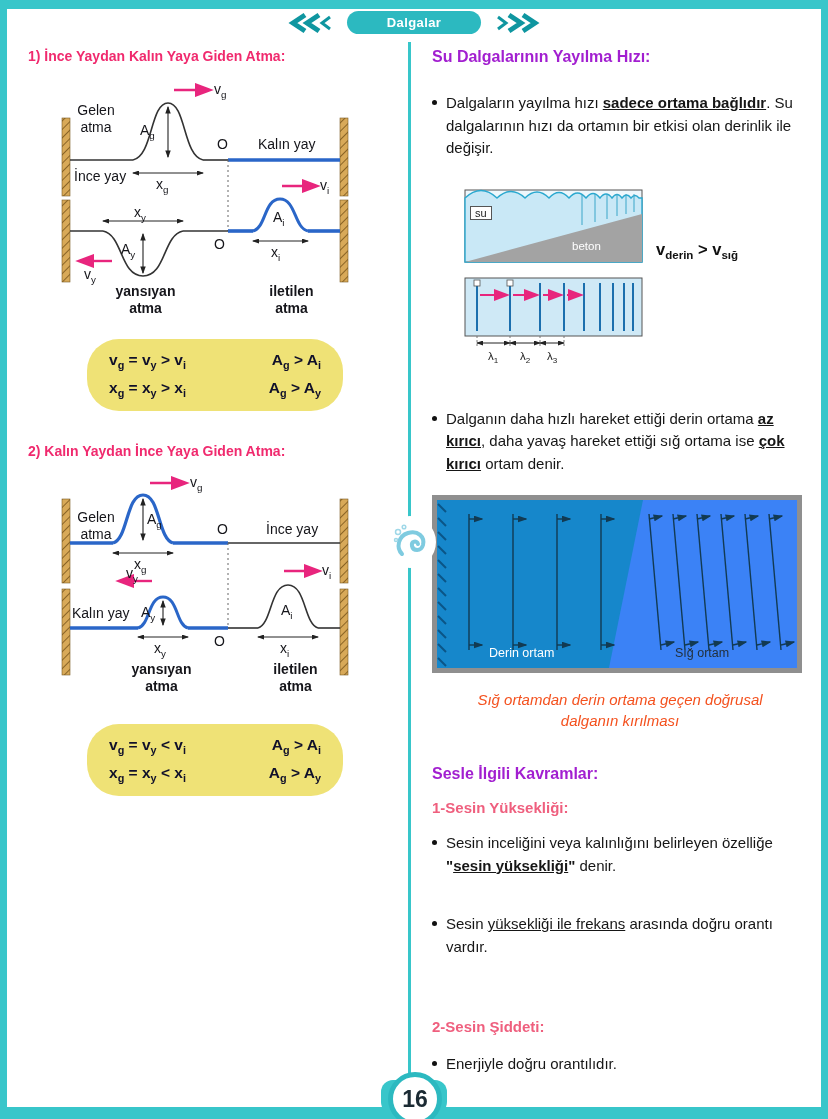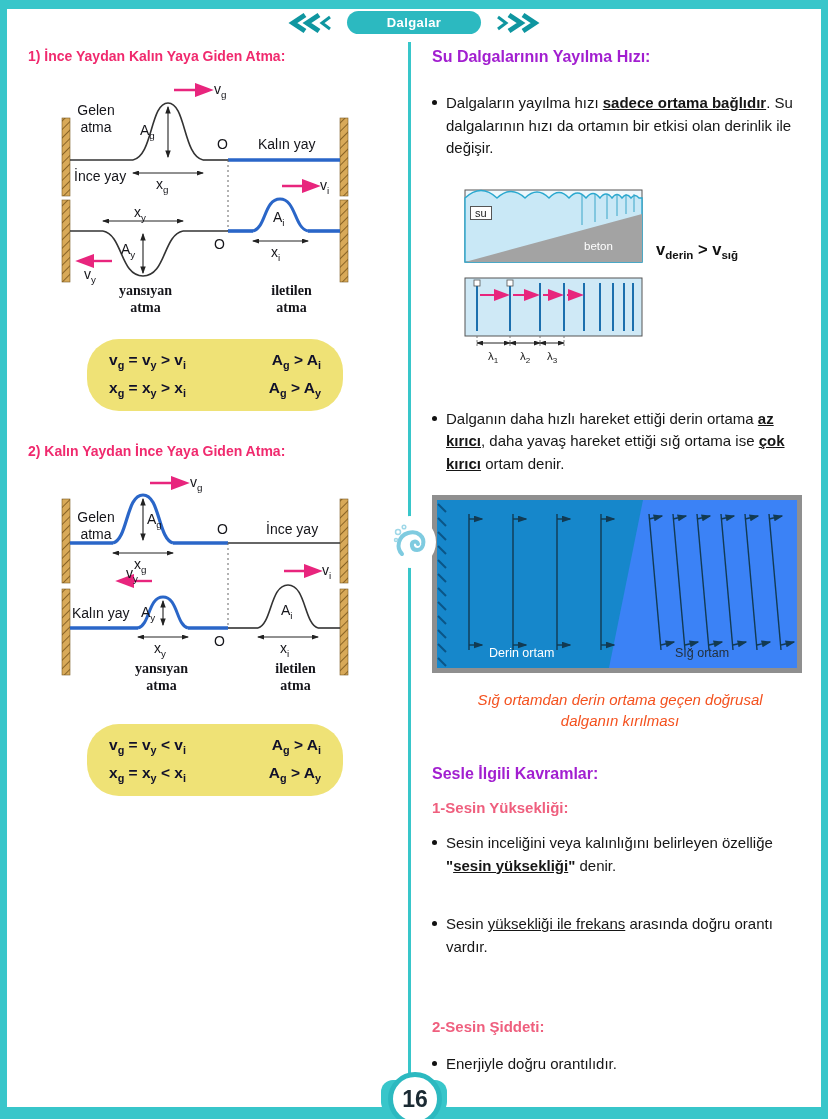--- a/index.html
+++ b/index.html
@@ -20,21 +20,21 @@
   .col-right{position:absolute;left:432px;top:48px;width:376px;}
   .sec-title{color:#f02a6e;font-weight:700;font-size:14px;}
   .r-title{color:#a21fd0;font-weight:700;font-size:16px;}
   .sub-pink{color:#ef5f7e;font-weight:700;font-size:15px;}
   sub{font-size:.7em;}
   
   .diag{position:relative;width:374px;}
   .diag svg{display:block;}
   .dlbl{position:absolute;font-size:14px;line-height:1.18;color:#15151a;white-space:nowrap;}
   .dlbl.center{text-align:center;white-space:normal;}
-  .dlbl.bold{font-weight:700;font-family:Liberation Serif, serif;}
+  .dlbl.bold{font-weight:700;}
   
   .formula-box{width:256px;margin:16px auto 0;background:#efe276;border-radius:32px;
                padding:12px 22px;box-sizing:border-box;}
   .formula-box .row{display:flex;justify-content:space-between;font-weight:700;
                     font-size:15.5px;color:#10102a;align-items:flex-end;}
   .formula-box .row + .row{margin-top:8px;}
   
   .bullet{display:flex;gap:9px;}
   .bullet .dot{flex:0 0 auto;width:5px;height:5px;border-radius:50%;background:#111;margin-top:8px;}
   .bullet .txt{font-size:15px;line-height:1.5;color:#161616;}
@@ -298,21 +298,21 @@
             <line x1="132" y1="154" x2="132" y2="165"></line>
           </g>
           <g stroke="#222" stroke-width="1">
             <line x1="45" y1="161" x2="78" y2="161" marker-start="url(#wb)" marker-end="url(#wb)"></line>
             <line x1="78" y1="161" x2="108" y2="161" marker-start="url(#wb)" marker-end="url(#wb)"></line>
             <line x1="108" y1="161" x2="132" y2="161" marker-start="url(#wb)" marker-end="url(#wb)"></line>
           </g>
         </g>
       </svg>
       <div class="ovl su-box" style="left:38px;top:24px;">su</div>
-      <div class="ovl" style="left:152px;top:58px;color:#ffffff;">beton</div>
+      <div class="ovl" style="left:140px;top:58px;color:#ffffff;">beton</div>
       <div class="w-formula">v<sub>derin</sub> &gt; v<sub>sığ</sub></div>
       <div class="lam" style="left:61px;">λ<sub>1</sub></div>
       <div class="lam" style="left:93px;">λ<sub>2</sub></div>
       <div class="lam" style="left:120px;">λ<sub>3</sub></div>
     </div>
 
     <div class="bullet" style="margin-top:34px;">
       <span class="dot"></span>
       <span class="txt">Dalganın daha hızlı hareket ettiği derin ortama <b><u>az kırıcı</u></b>, daha yavaş hareket ettiği sığ ortama ise <b><u>çok kırıcı</u></b> ortam denir.</span>
     </div>

